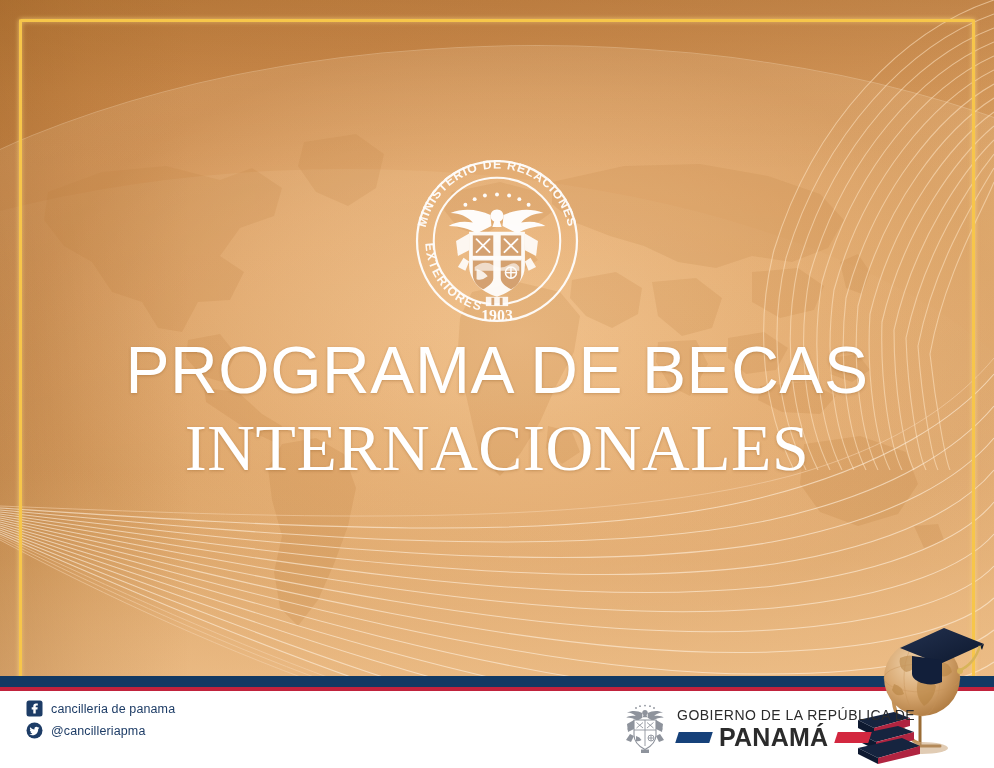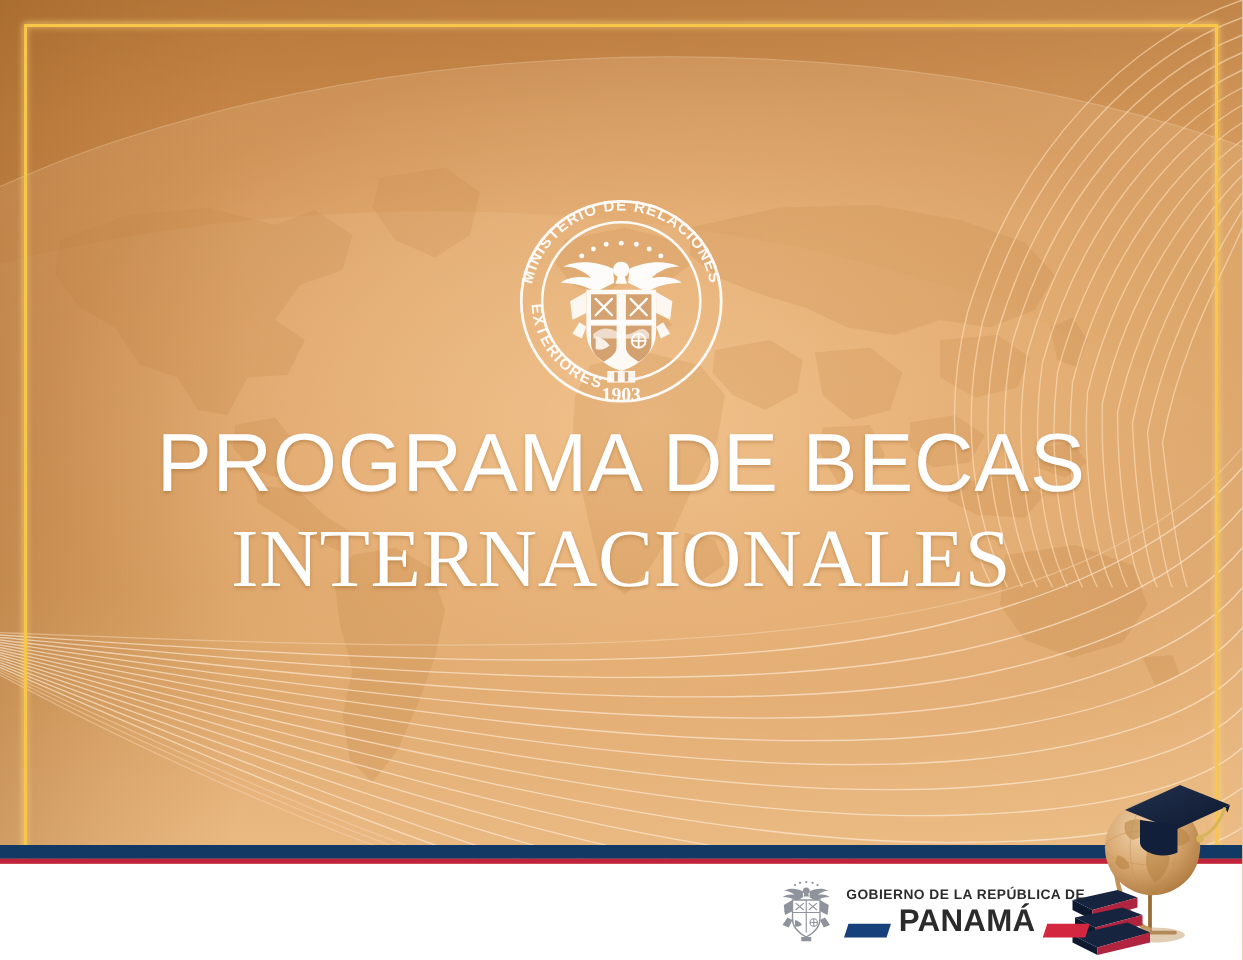--- a/index.html
+++ b/index.html
@@ -249,30 +249,30 @@
   .gov-crest {
     width: 46px;
     height: 52px;
     flex: 0 0 46px;
     margin-right: 9px;
   }
   .gov-crest svg { width: 100%; height: 100%; display: block; }
   .gov-text { display: block; }
   .gov-line1 {
     font-family: "Liberation Sans", sans-serif;
-    font-size: 11px;
-    font-weight: bold;
+    font-size: 14px;
+    font-weight: normal;
     color: #2b2b2b;
     letter-spacing: 0.035em;
     line-height: 1.15;
     white-space: nowrap;
   }
   .gov-line2 {
     display: flex;
-    align-items: flex-end;
+    align-items: center;
     margin-top: 1px;
   }
   .gov-bar {
     height: 11px;
     width: 34px;
     flex: 0 0 34px;
   }
   .gov-bar.blue {
     background: #16417a;
     transform: skewX(-18deg);
@@ -551,21 +551,46 @@
         <path d="M20 142 L58 132 L58 140 L20 150 Z" fill="#b02440"></path>
         <path d="M2 148 L46 138 L64 146 L22 158 Z" fill="#16243f"></path>
         <path d="M2 148 L22 158 L22 164 L2 154 Z" fill="#0e1930"></path>
         <path d="M22 158 L64 146 L64 154 L22 164 Z" fill="#b02440"></path>
       </g>
     </svg>
   </div>
 
   <div class="social">
 
-
+    <div class="social-row">
+      <span class="social-icon">
+        <svg viewBox="0 0 17 17">
+          <rect x="0.5" y="0.5" width="16" height="16" rx="2.5" fill="#1d3c66"></rect>
+          <path d="M10.4 5.6 h1.4 V3.4 h-1.9 c-1.6 0 -2.6 1 -2.6 2.6 v1.3 H5.7 v2.2 h1.6 v4.1 h2.4 v-4.1 h1.7 l0.3 -2.2 h-2 V6.4 c0 -0.5 0.2 -0.8 0.7 -0.8 z" fill="#ffffff"></path>
+        </svg>
+      </span>
+      <span class="social-label">cancilleria de panama</span>
+    </div>
+
+    <div class="social-row">
+      <span class="social-icon">
+        <svg viewBox="0 0 17 17">
+          <circle cx="8.5" cy="8.5" r="8" fill="#1d3c66"></circle>
+          <path d="M13.6 5.7 c-0.4 0.2 -0.8 0.3 -1.2 0.4 c0.4 -0.3 0.7 -0.7 0.9 -1.1
+                   c-0.4 0.2 -0.9 0.4 -1.3 0.5 c-0.4 -0.4 -0.9 -0.7 -1.5 -0.7
+                   c-1.2 0 -2.1 0.9 -2.1 2.1 c0 0.2 0 0.3 0.1 0.5 C6.7 7.3 5.2 6.5 4.2 5.3
+                   C4 5.6 3.9 6 3.9 6.4 c0 0.7 0.4 1.3 0.9 1.7 C4.5 8.1 4.2 8 3.9 7.9 v0
+                   c0 1 0.7 1.8 1.6 2 c-0.2 0 -0.4 0.1 -0.6 0.1 c-0.1 0 -0.3 0 -0.4 0
+                   c0.3 0.8 1 1.4 1.9 1.4 c-0.7 0.6 -1.6 0.9 -2.6 0.9 c-0.2 0 -0.3 0 -0.5 0
+                   c0.9 0.6 2 0.9 3.1 0.9 c3.8 0 5.8 -3.1 5.8 -5.8 v-0.3
+                   c0.4 -0.3 0.7 -0.7 1 -1.1 z" fill="#ffffff"></path>
+        </svg>
+      </span>
+      <span class="social-label">@cancilleriapma</span>
+    </div>
 
 
   </div>
 
   <div class="gov-logo">
     <span class="gov-crest">
       <svg viewBox="0 0 46 52">
         <g fill="#8e939c">
 
           <circle cx="14" cy="6" r="0.9"></circle>

